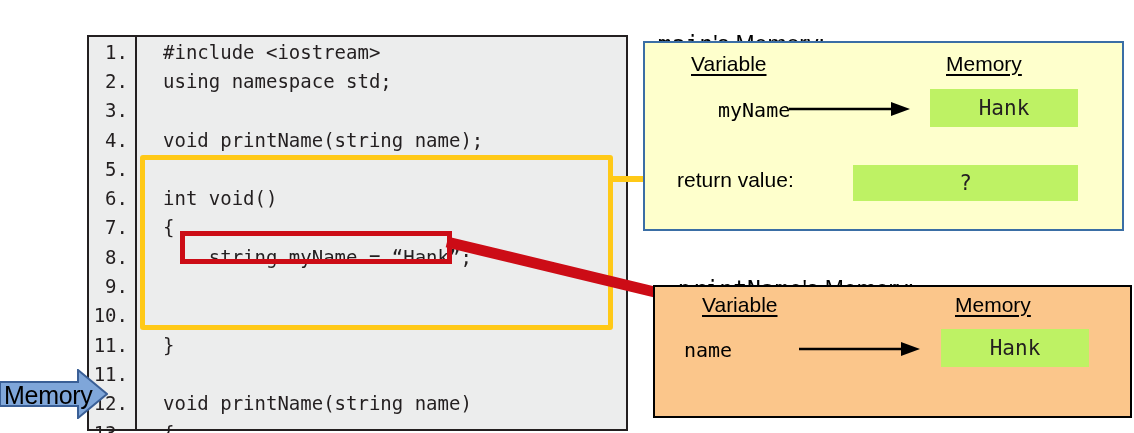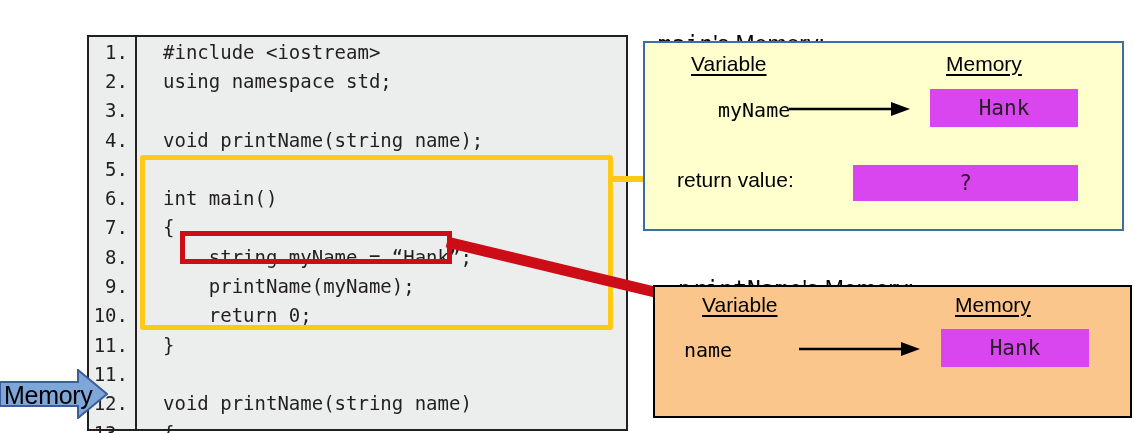--- a/index.html
+++ b/index.html
@@ -173,21 +173,21 @@
   }
   .var-label-sans {
     position: absolute;
     font-family: "Liberation Sans", sans-serif;
     font-size: 21px;
     color: #000000;
     white-space: pre;
   }
   .mem-box {
     position: absolute;
-    background: #d946ef;
+    background: #bef264;
     display: flex;
     align-items: center;
     justify-content: center;
     font-family: "DejaVu Sans Mono", "Liberation Mono", monospace;
     font-size: 21px;
     color: #231f20;
   }
   .mem-arrow {
     position: absolute;
   }
@@ -213,37 +213,35 @@
   <div class="code-row">
     <span class="line-no">4.</span>
     <span class="code-text">void printName(string name);</span>
   </div>
   <div class="code-row">
     <span class="line-no">5.</span>
     <span class="code-text"></span>
   </div>
   <div class="code-row">
     <span class="line-no">6.</span>
-    <span class="code-text">int main()</span>
+    <span class="code-text">int void()</span>
   </div>
   <div class="code-row">
     <span class="line-no">7.</span>
     <span class="code-text">{</span>
   </div>
   <div class="code-row">
     <span class="line-no">8.</span>
     <span class="code-text">    string myName = “Hank”;</span>
   </div>
   <div class="code-row">
     <span class="line-no">9.</span>
-    <span class="code-text">    printName(myName);</span>
   </div>
   <div class="code-row">
     <span class="line-no">10.</span>
-    <span class="code-text">    return 0;</span>
   </div>
   <div class="code-row">
     <span class="line-no">11.</span>
     <span class="code-text">}</span>
   </div>
   <div class="code-row">
     <span class="line-no">11.</span>
     <span class="code-text"></span>
   </div>
   <div class="code-row">

